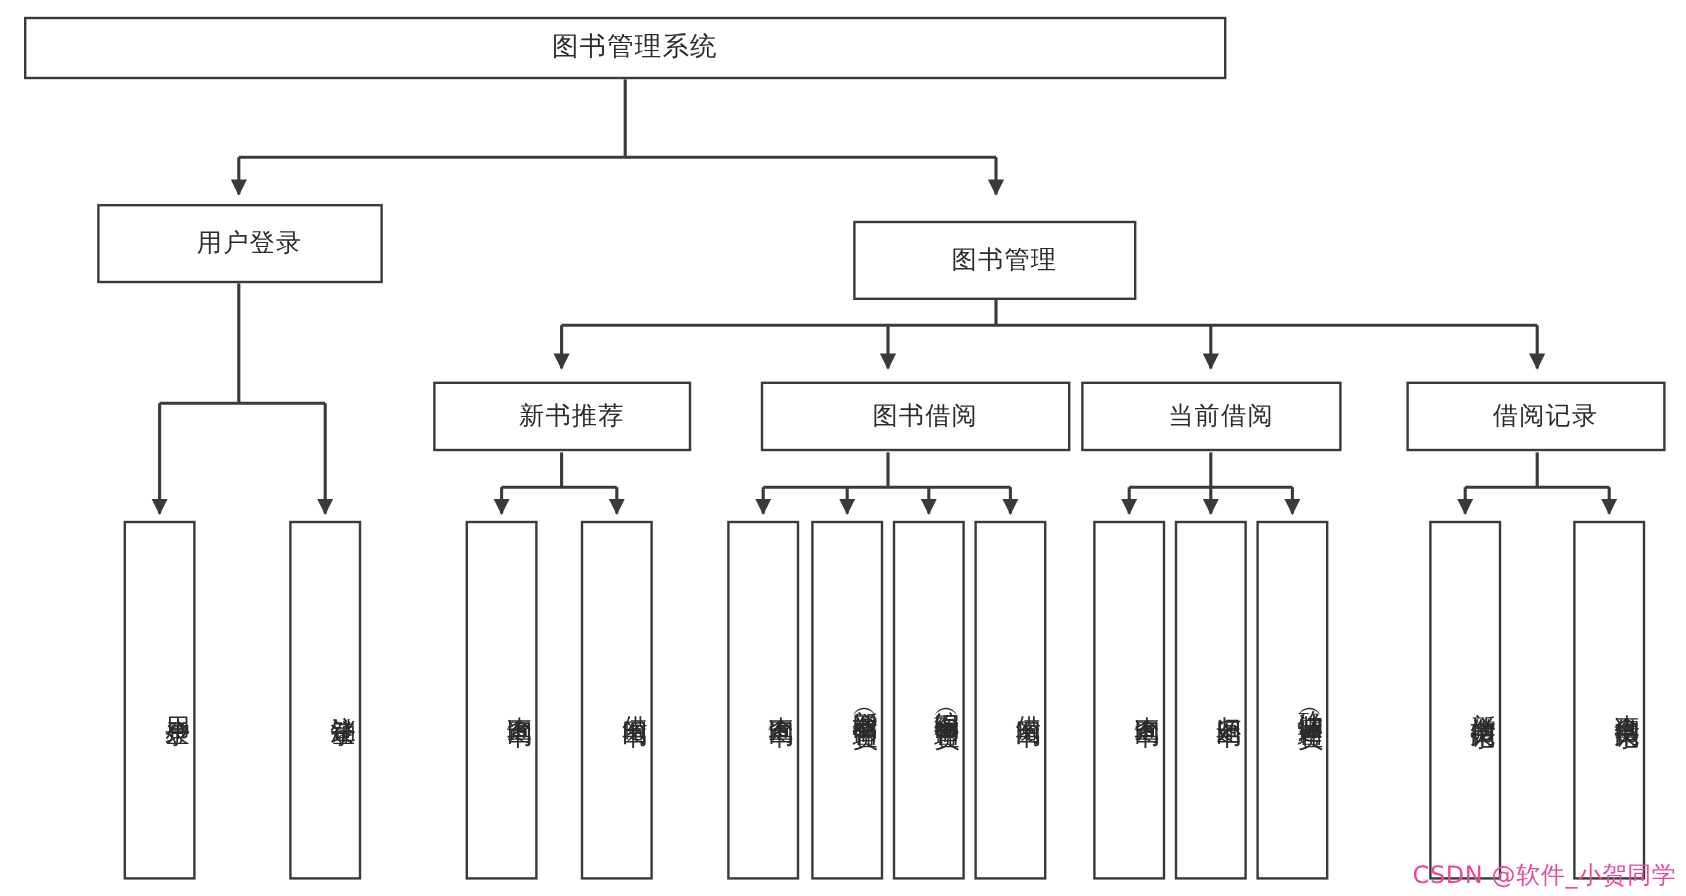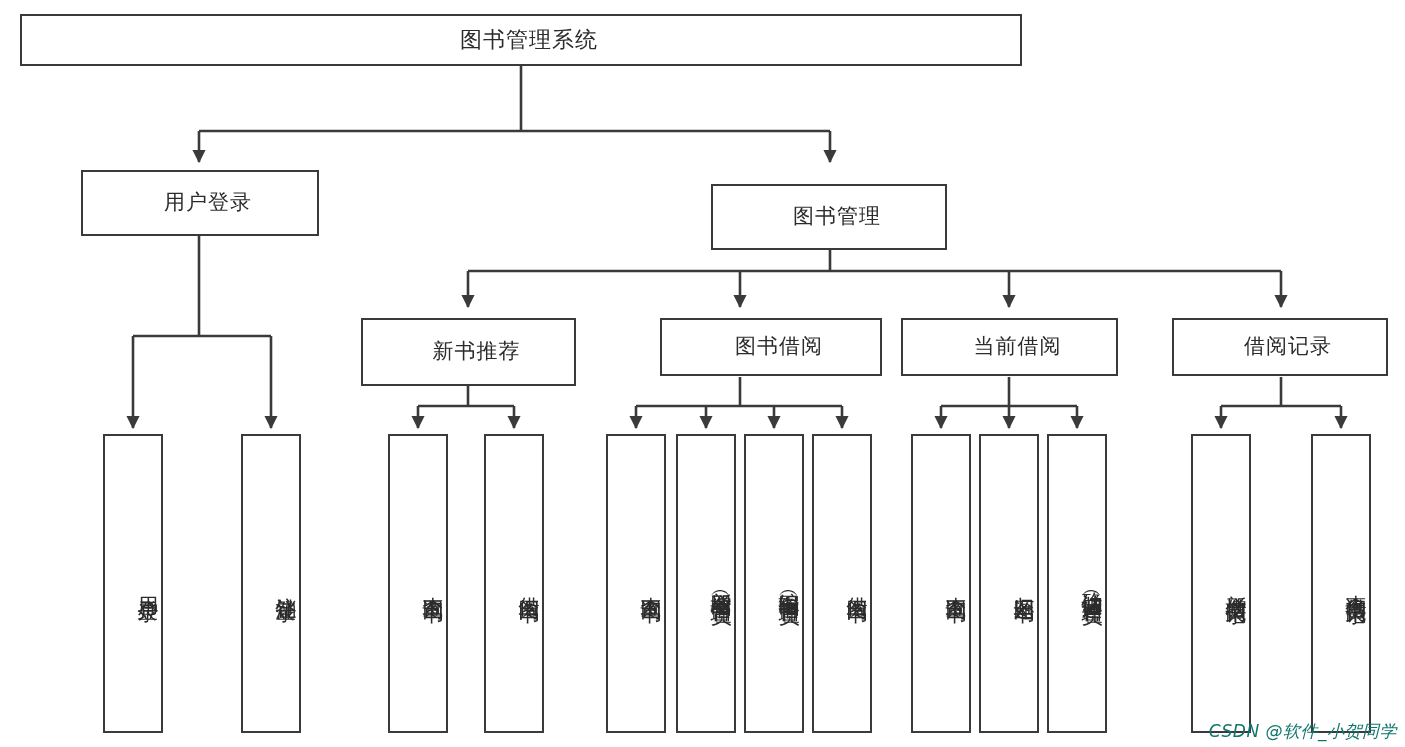--- a/index.html
+++ b/index.html
@@ -59,25 +59,24 @@
     writing-mode: vertical-rl;
     text-orientation: upright;
     display: block;
     white-space: normal;
     text-align: left;
   }
   .watermark {
     position: absolute;
     right: 8px;
     bottom: 4px;
-    font-size: 17px;
-    color: #0f766e;
+    font-size: 20px;
+    color: #ec4899;
     letter-spacing: 0.5px;
     white-space: nowrap;
-    font-style: italic;
   }
 </style>
 </head>
 <body>
 
 <div id="canvas">
 
   <svg class="wires" viewBox="0 0 1405 747" xmlns="http://www.w3.org/2000/svg">
     <defs>
       <marker id="arrow" viewBox="0 0 10 10" refX="9.2" refY="5" markerWidth="5.2" markerHeight="5.2" orient="auto-start-reverse">
@@ -133,25 +132,25 @@
   </div>
 
   <div class="node h" style="left:81px; top:170px; width:238px; height:66px;">
     <span>用户登录</span>
   </div>
 
   <div class="node h" style="left:711px; top:184px; width:236px; height:66px;">
     <span>图书管理</span>
   </div>
 
-  <div class="node h" style="left:361px; top:318px; width:215px; height:68px;">
+  <div class="node h" style="left:361px; top:318px; width:215px; height:58px;">
     <span>新书推荐</span>
   </div>
 
-  <div class="node h" style="left:660px; top:318px; width:222px; height:58px;">
+  <div class="node h" style="left:634px; top:318px; width:258px; height:58px;">
     <span>图书借阅</span>
   </div>
 
   <div class="node h" style="left:1172px; top:318px; width:216px; height:58px;">
     <span>借阅记录</span>
   </div>
 
   <div class="node h" style="left:901px; top:318px; width:217px; height:58px;">
     <span>当前借阅</span>
   </div>

